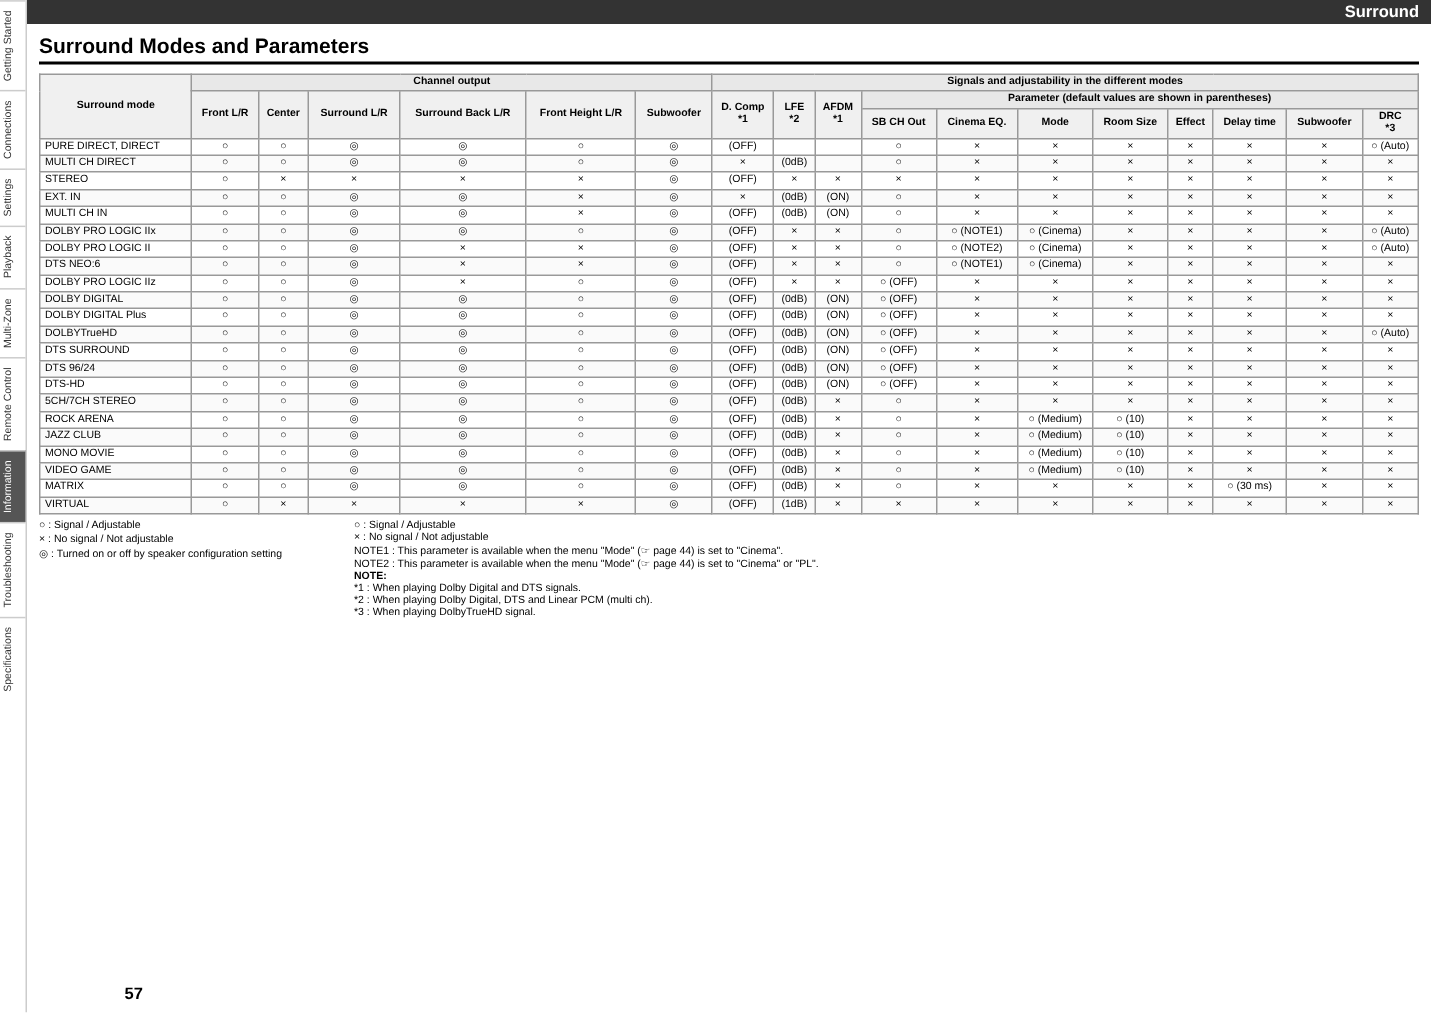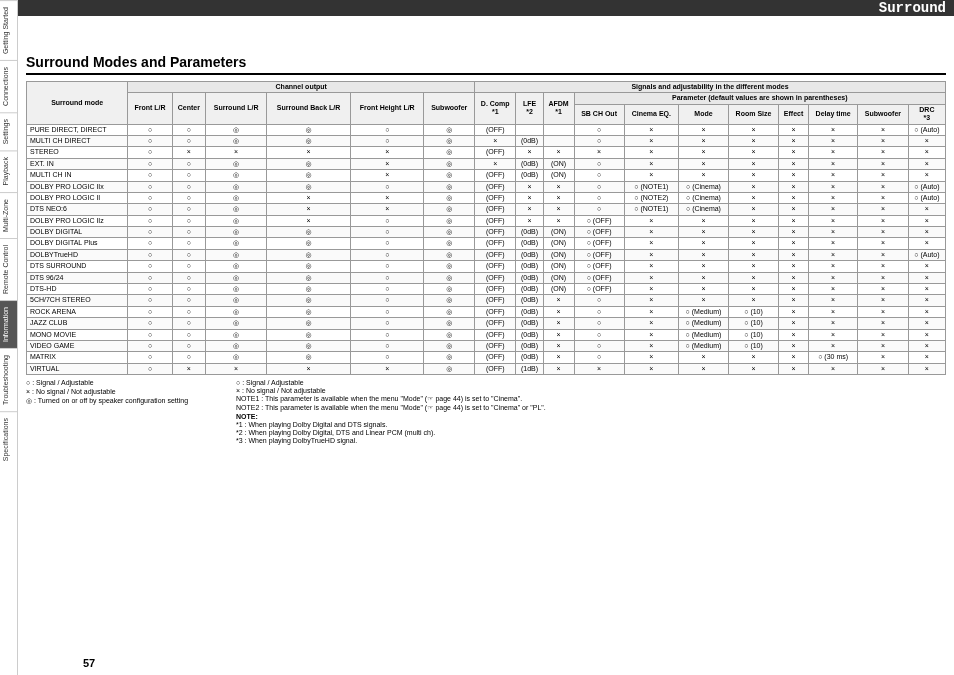--- a/index.html
+++ b/index.html
@@ -44,23 +44,22 @@
       right: 0;
       height: 16px;
       background: #333;
       display: flex;
       align-items: center;
       justify-content: flex-end;
       padding-right: 8px;
     }
     .top-bar-title {
       color: #fff;
-      font-size: 14px;
+      font-size: 11px;
       font-weight: bold;
-      font-family: Liberation Mono, monospace;
     }
 
     
     .english-tab {
       position: absolute;
       left: 18px;
       top: 0;
       background: #333;
       color: #fff;
       font-size: 9px;
@@ -84,21 +83,20 @@
     }
 
     
     .page-title {
       font-size: 14px;
       font-weight: bold;
       color: #000;
       margin-bottom: 6px;
       border-bottom: 2px solid #000;
       padding-bottom: 3px;
-      margin-top: 32px;
     }
 
     
     .main-table {
       width: 100%;
       border-collapse: collapse;
       font-size: 7px;
     }
     .main-table th, .main-table td {
       border: 1px solid #999;

